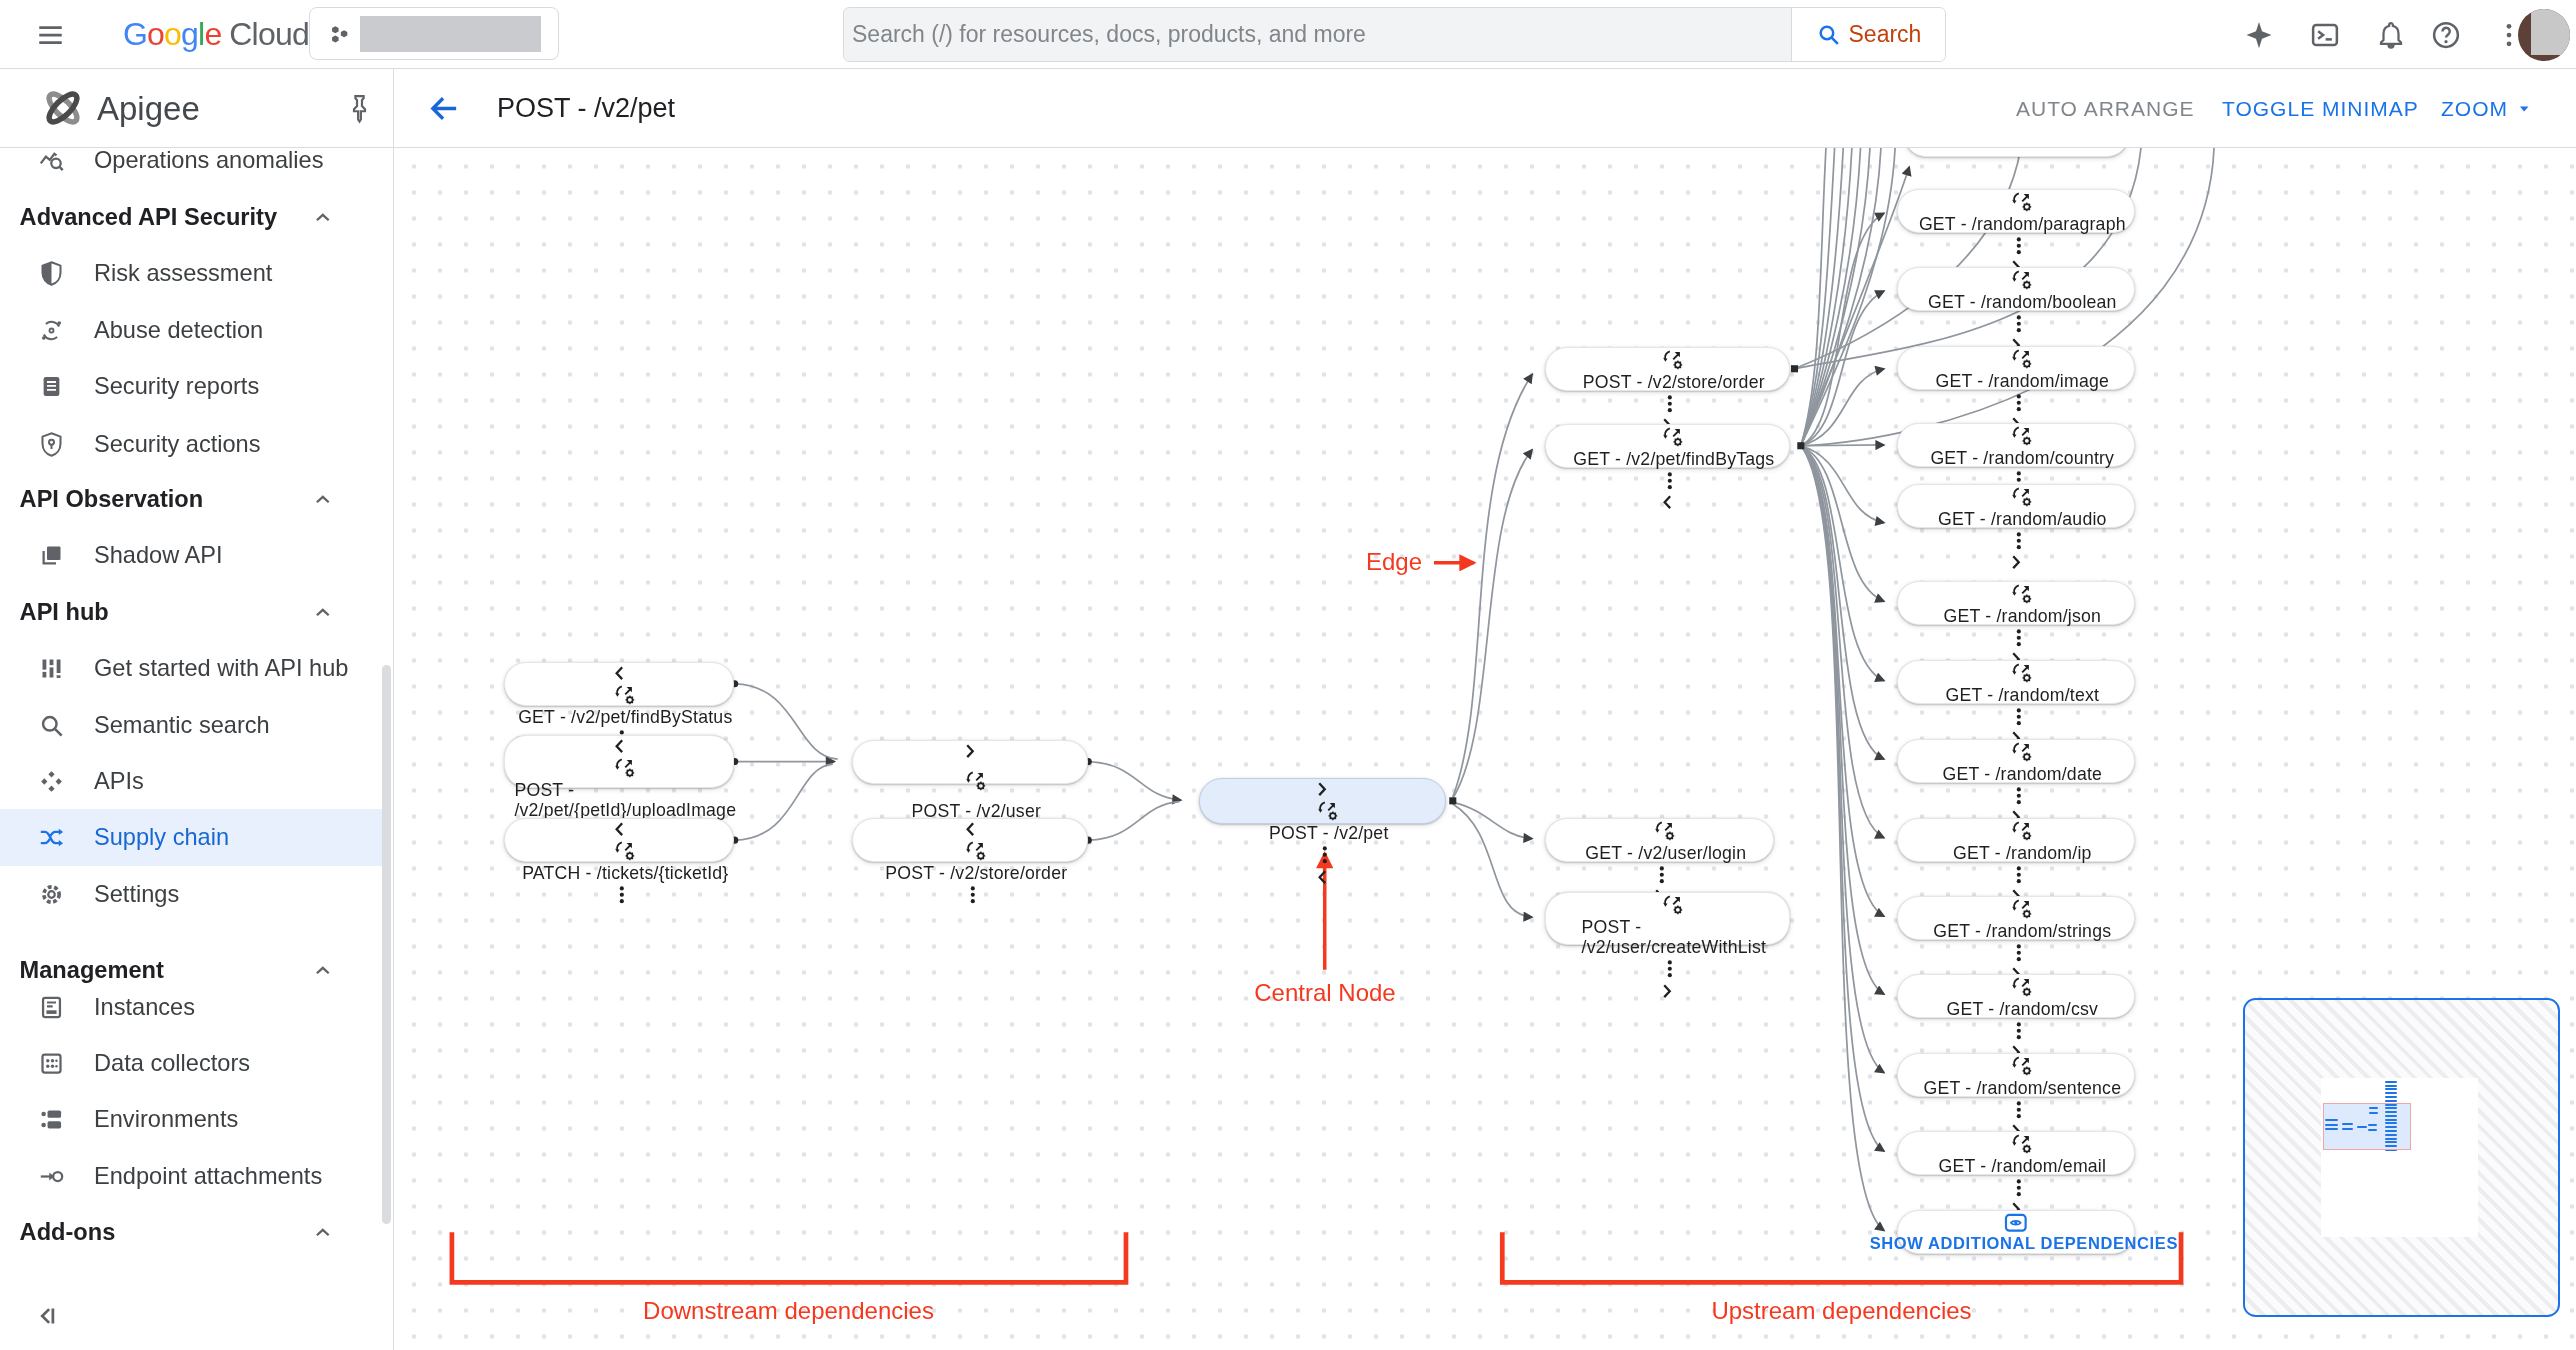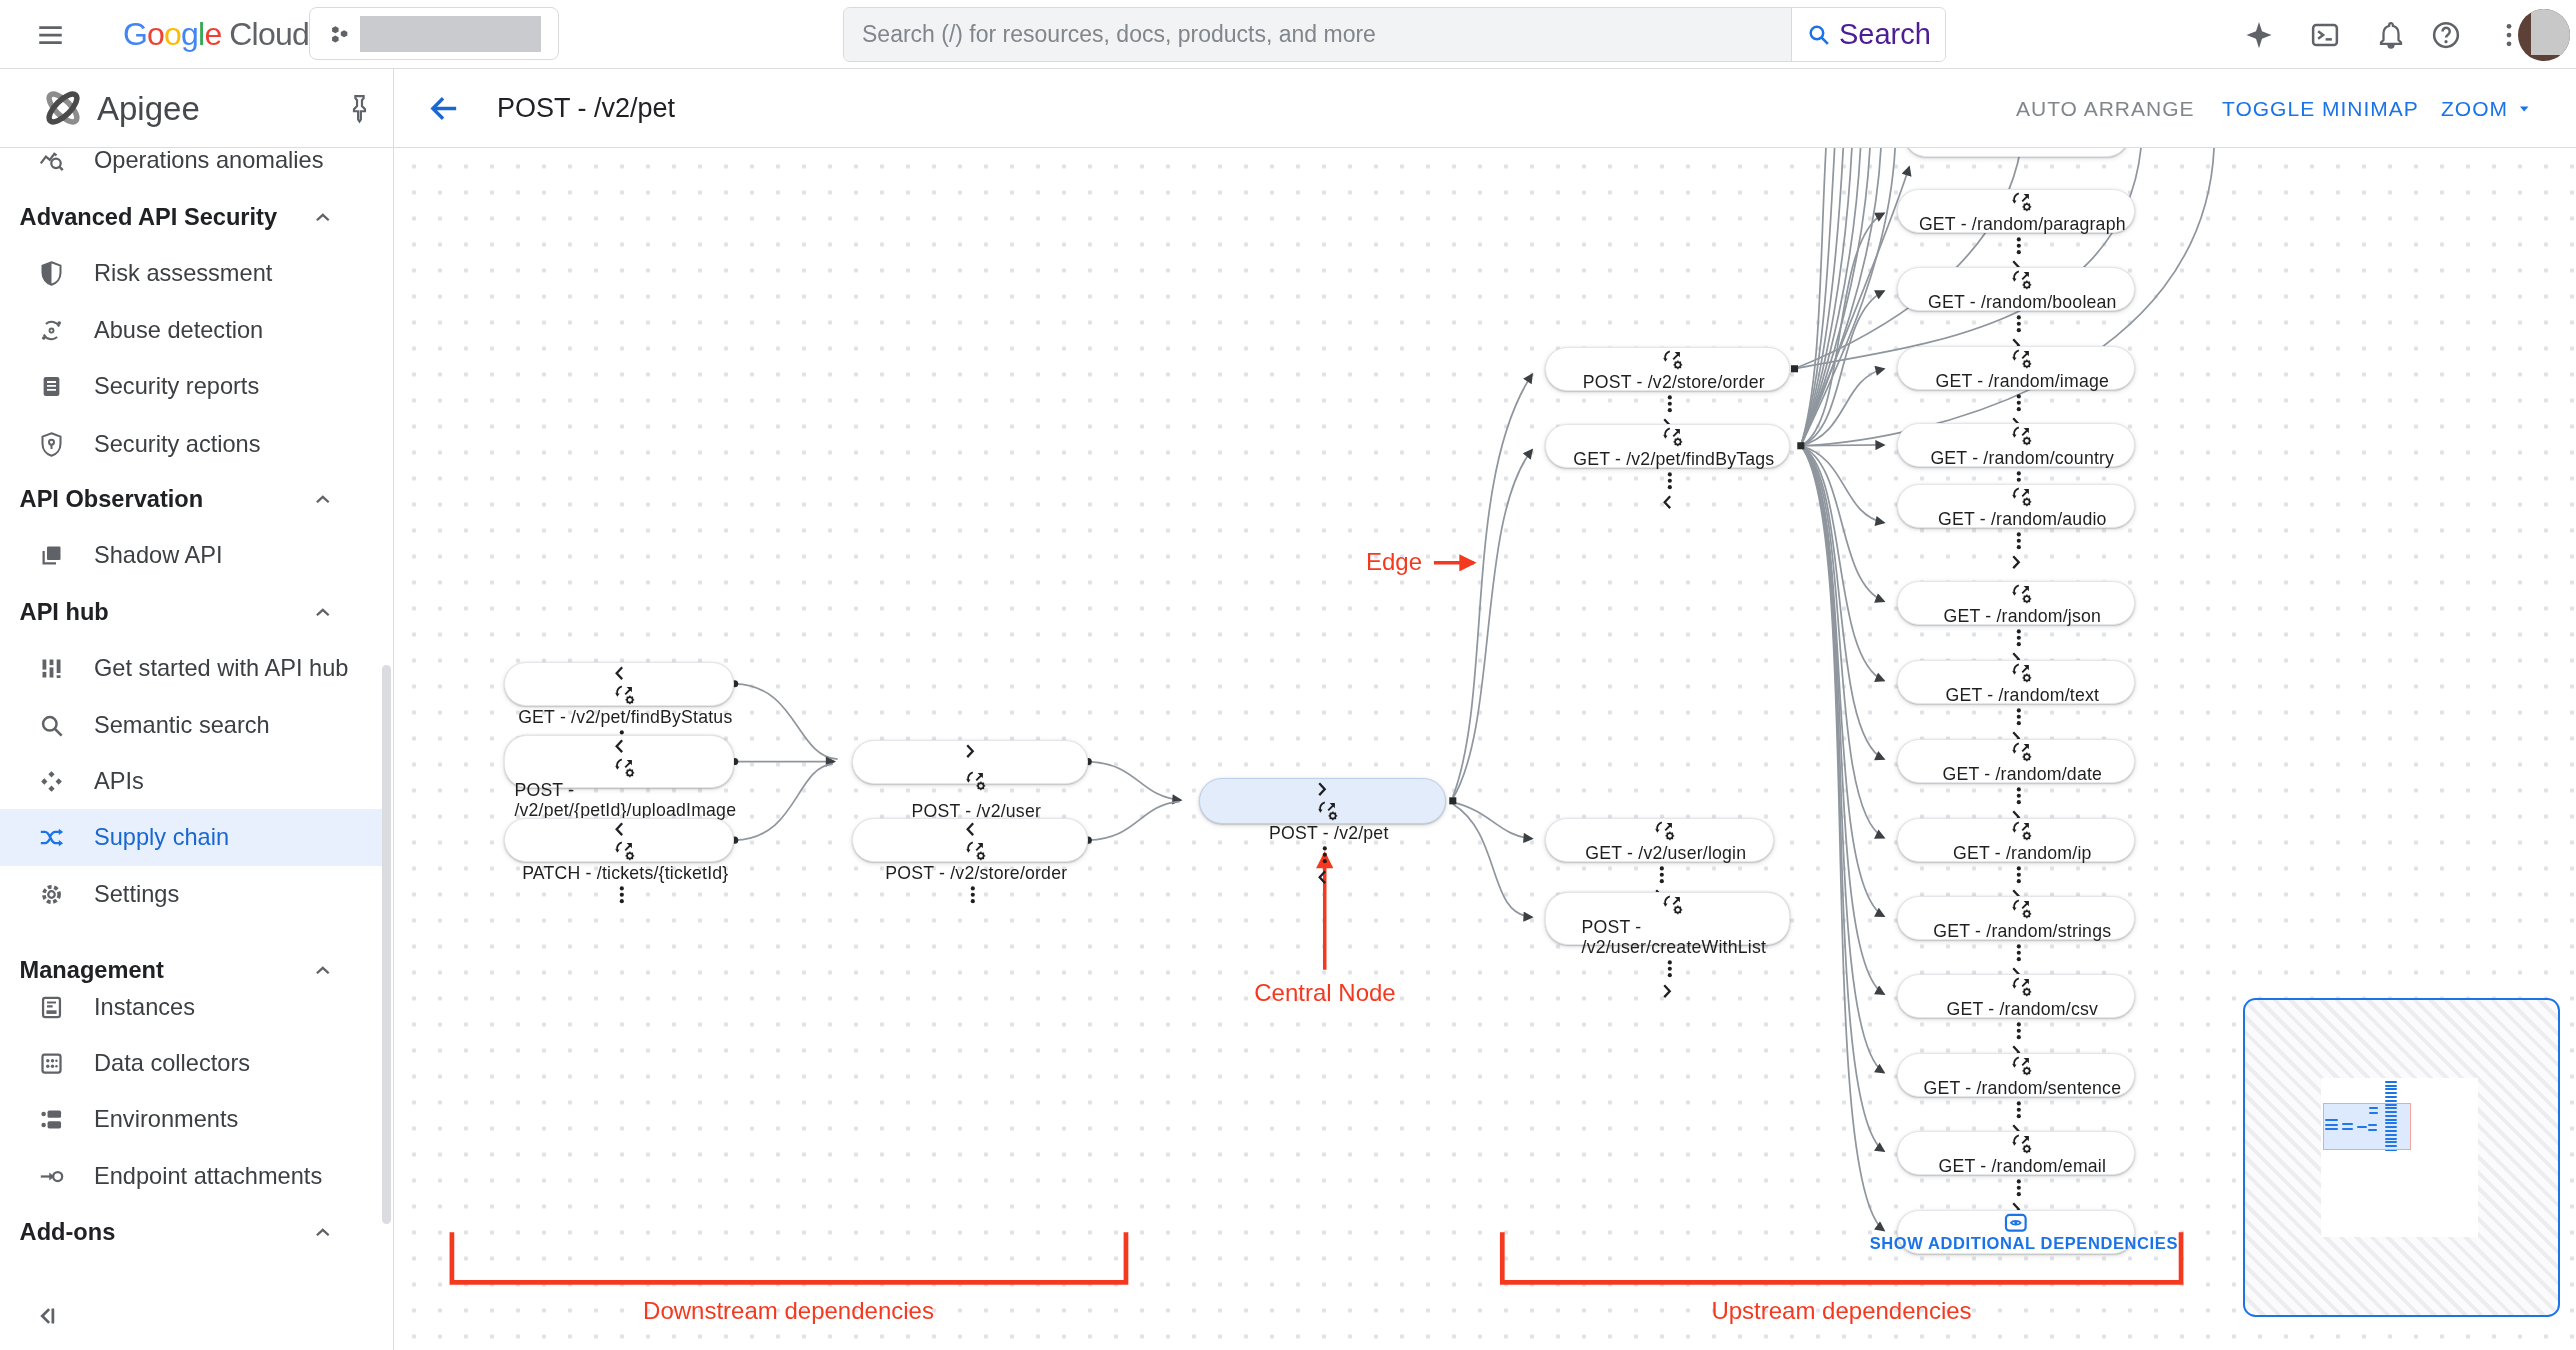--- a/index.html
+++ b/index.html
@@ -10,25 +10,25 @@
 
   
   .topbar{position:absolute;left:0;top:0;width:2576px;height:69px;background:#fff;border-bottom:0.8px solid #dadce0;}
   .hamburger{position:absolute;left:35px;top:19.6px;width:31px;height:30px;color:#5f6368;cursor:pointer;}
   .glogo{position:absolute;left:123px;top:0;height:69px;display:flex;align-items:center;font-size:32px;font-weight:500;letter-spacing:-0.8px;}
   .glogo .cloud{color:#5f6368;margin-left:7.9px;font-weight:400;}
   .projsel{position:absolute;left:309px;top:7px;width:250px;height:53px;border:1.6px solid #d8dade;border-radius:7.9px;background:#fff;cursor:pointer;}
   .projsel .ph{position:absolute;left:15.7px;top:12.6px;width:28px;height:28px;color:#5f6368;}
   .projsel .redact{position:absolute;left:50px;top:7.9px;width:181px;height:36px;background:#c9cbcf;}
   .searchwrap{position:absolute;left:843px;top:7px;width:1103px;height:55px;border:1.6px solid #d8dade;border-radius:6.3px;display:flex;overflow:hidden;background:#f1f3f4;}
-  .sinput{flex:1;background:#f1f3f4;border:none;outline:none;font-size:23px;padding-left:18px;color:#a21caf;font-family:"Liberation Sans",sans-serif;}
+  .sinput{flex:1;background:#f1f3f4;border:none;outline:none;font-size:23px;padding-left:8px;color:#a21caf;font-family:"Liberation Sans",sans-serif;}
   .sinput::placeholder{color:#80868b;}
   .sbtn{width:154px;background:#fff;border-left:1.6px solid #d8dade;display:flex;align-items:center;justify-content:center;gap:7.9px;cursor:pointer;}
   .sbtn svg{width:25px;height:25px;color:#1a73e8;}
-  .sbtn span{font-size:29px;color:#4c1d95;font-weight:500;}
+  .sbtn span{font-size:23px;color:#c2410c;font-weight:500;}
   .tbic{position:absolute;top:19.6px;width:30px;height:30px;color:#5f6368;cursor:pointer;}
   .avatar{position:absolute;left:2518px;top:8.6px;width:52px;height:52px;border-radius:50%;overflow:hidden;background:#5d4037;cursor:pointer;}
   .avatar .red-sq{position:absolute;left:12.6px;top:0;width:39px;height:46px;background:#c8c8c8;}
 
   
   .abar{position:absolute;left:0;top:69px;width:2576px;height:79px;background:#fff;border-bottom:0.8px solid #dadce0;}
   .apane{position:absolute;left:0;top:0;width:394px;height:79px;border-right:0.8px solid #dadce0;}
   .alogo{position:absolute;left:41px;top:17.3px;width:44px;height:44px;}
   .aname{position:absolute;left:97px;top:0;height:79px;display:flex;align-items:center;font-size:33px;color:#45494d;}
   .pinic{position:absolute;left:343px;top:23px;width:33px;height:33px;color:#5f6368;cursor:pointer;}

